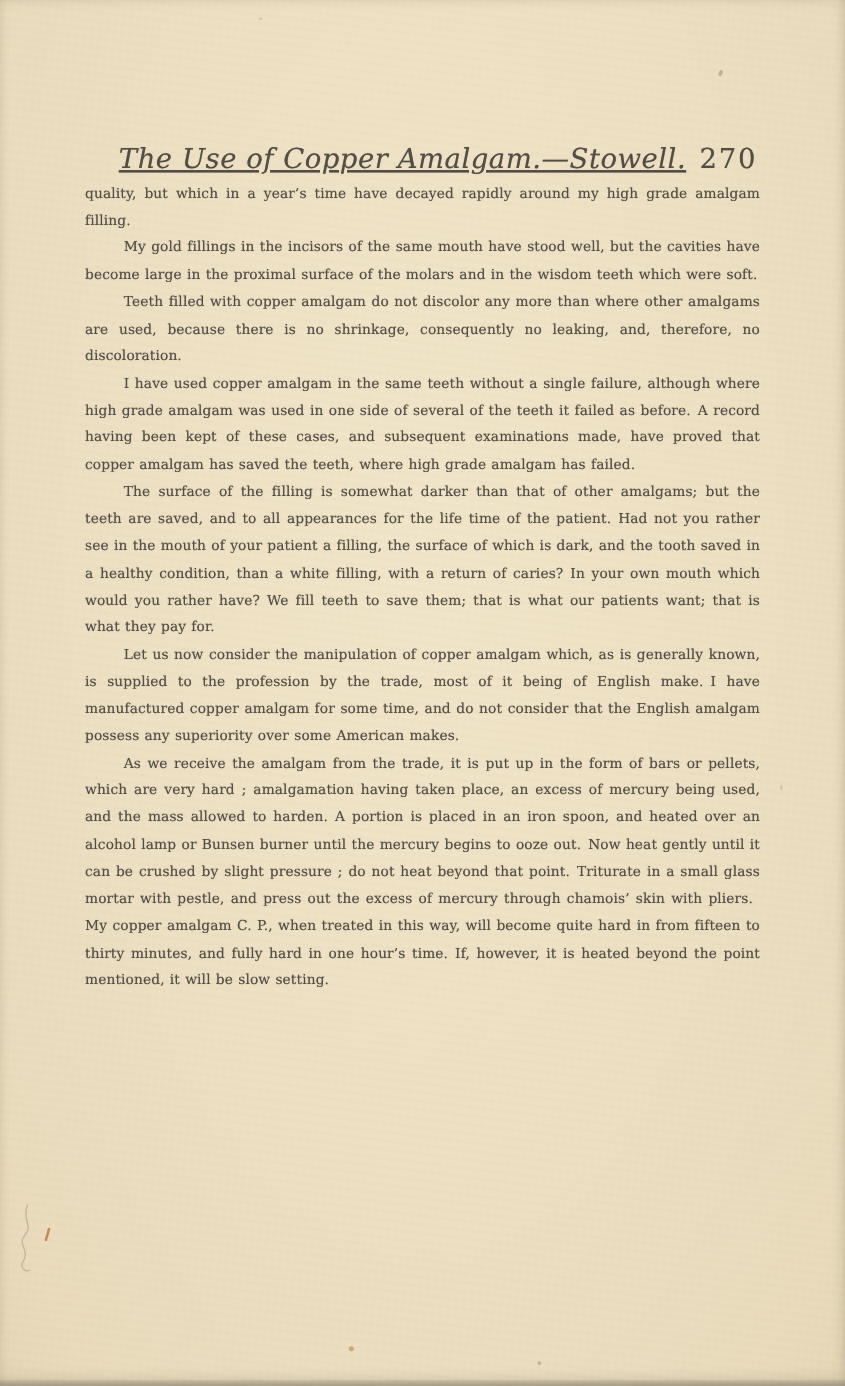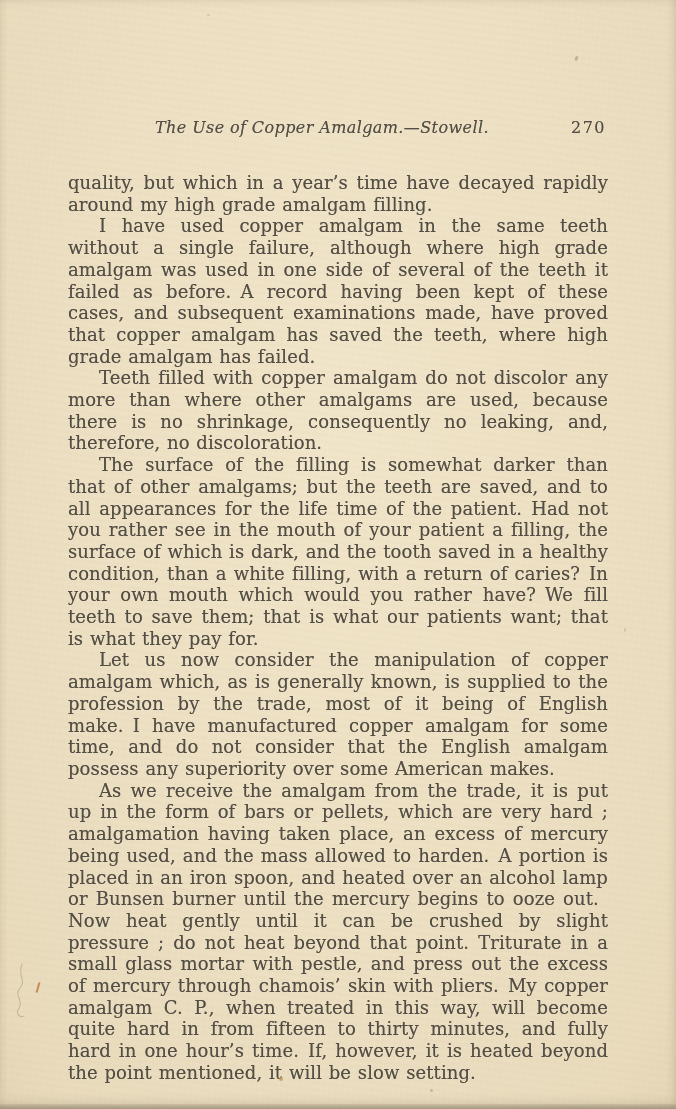--- a/index.html
+++ b/index.html
@@ -33,40 +33,41 @@
   .content {
     position: absolute;
     left: 68px;
     top: 117px;
     width: 540px;
     text-shadow: 0 0 0.6px rgba(83, 78, 69, 0.55);
   }
   .header {
     position: relative;
     height: 22px;
-    margin-bottom: 33px;
-    font-size: 16px;
+    margin-bottom: 5px;
+    font-size: 22px;
     line-height: 22px;
+    text-decoration: underline;
   }
   .running-title {
     display: block;
     text-align: center;
     font-style: italic;
     letter-spacing: 0.4px;
     transform: translateX(-16px);
   }
   .page-number {
     position: absolute;
     right: 2px;
     top: 0;
     font-style: normal;
     letter-spacing: 1.5px;
   }
   .body-text {
-    font-size: 18px;
+    font-size: 11px;
     line-height: 21.7px;
     text-align: justify;
     letter-spacing: 0.1px;
     word-spacing: 0.05em;
   }
   .para {
     margin: 0;
     text-indent: 31px;
   }
   .para.first {
@@ -111,22 +112,23 @@
   <div class="texture"></div>
 
   <div class="content">
     <div class="header">
       <span class="running-title">The Use of Copper Amalgam.—Stowell.</span>
       <span class="page-number">270</span>
     </div>
 
     <div class="body-text">
       <p class="para first">quality, but which in a year’s time have decayed rapidly around my high grade amalgam filling.</p>
+      <p class="para">My gold fillings in the incisors of the same mouth have stood well, but the cavities have become large in the proximal surface of the molars and in the wisdom teeth which were soft.</p>
+      <p class="para">Teeth filled with copper amalgam do not discolor any more than where other amalgams are used, because there is no shrinkage, consequently no leaking, and, therefore, no discoloration.</p>
       <p class="para">I have used copper amalgam in the same teeth without a single failure, although where high grade amalgam was used in one side of several of the teeth it failed as before. A record having been kept of these cases, and subsequent examinations made, have proved that copper amalgam has saved the teeth, where high grade amalgam has failed.</p>
-      <p class="para">Teeth filled with copper amalgam do not discolor any more than where other amalgams are used, because there is no shrinkage, consequently no leaking, and, therefore, no discoloration.</p>
       <p class="para">The surface of the filling is somewhat darker than that of other amalgams; but the teeth are saved, and to all appearances for the life time of the patient. Had not you rather see in the mouth of your patient a filling, the surface of which is dark, and the tooth saved in a healthy condition, than a white filling, with a return of caries? In your own mouth which would you rather have? We fill teeth to save them; that is what our patients want; that is what they pay for.</p>
       <p class="para">Let us now consider the manipulation of copper amalgam which, as is generally known, is supplied to the profession by the trade, most of it being of English make. I have manufactured copper amalgam for some time, and do not consider that the English amalgam possess any superiority over some American makes.</p>
       <p class="para">As we receive the amalgam from the trade, it is put up in the form of bars or pellets, which are very hard ; amalgamation having taken place, an excess of mercury being used, and the mass allowed to harden. A portion is placed in an iron spoon, and heated over an alcohol lamp or Bunsen burner until the mercury begins to ooze out. Now heat gently until it can be crushed by slight pressure ; do not heat beyond that point. Triturate in a small glass mortar with pestle, and press out the excess of mercury through chamois’ skin with pliers. My copper amalgam C. P., when treated in this way, will become quite hard in from fifteen to thirty minutes, and fully hard in one hour’s time. If, however, it is heated beyond the point mentioned, it will be slow setting.</p>
     </div>
   </div>
 
   <svg class="margin-squiggle" width="44" height="62" viewBox="0 0 44 62" aria-hidden="true">
     <path d="M12,4 C7,16 17,20 10,28 C3,36 15,40 8,50 C6,54 10,58 14,56" fill="none" stroke="#b9ac8f" stroke-width="1.1" stroke-linecap="round"></path>
   </svg>
   <div class="margin-slash"></div>

